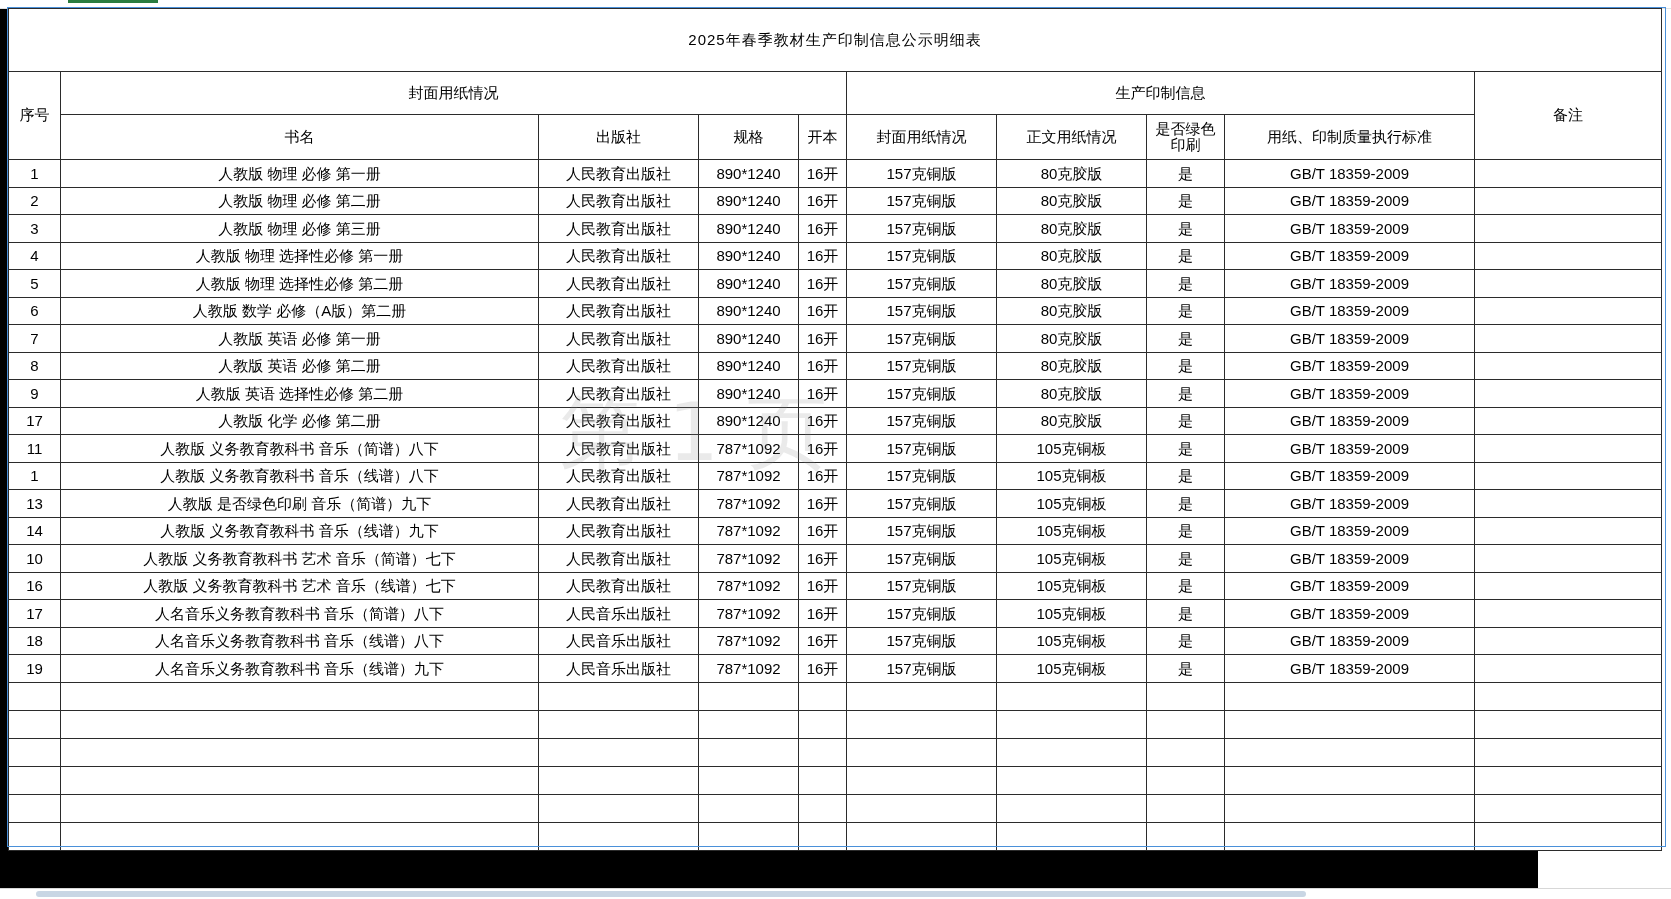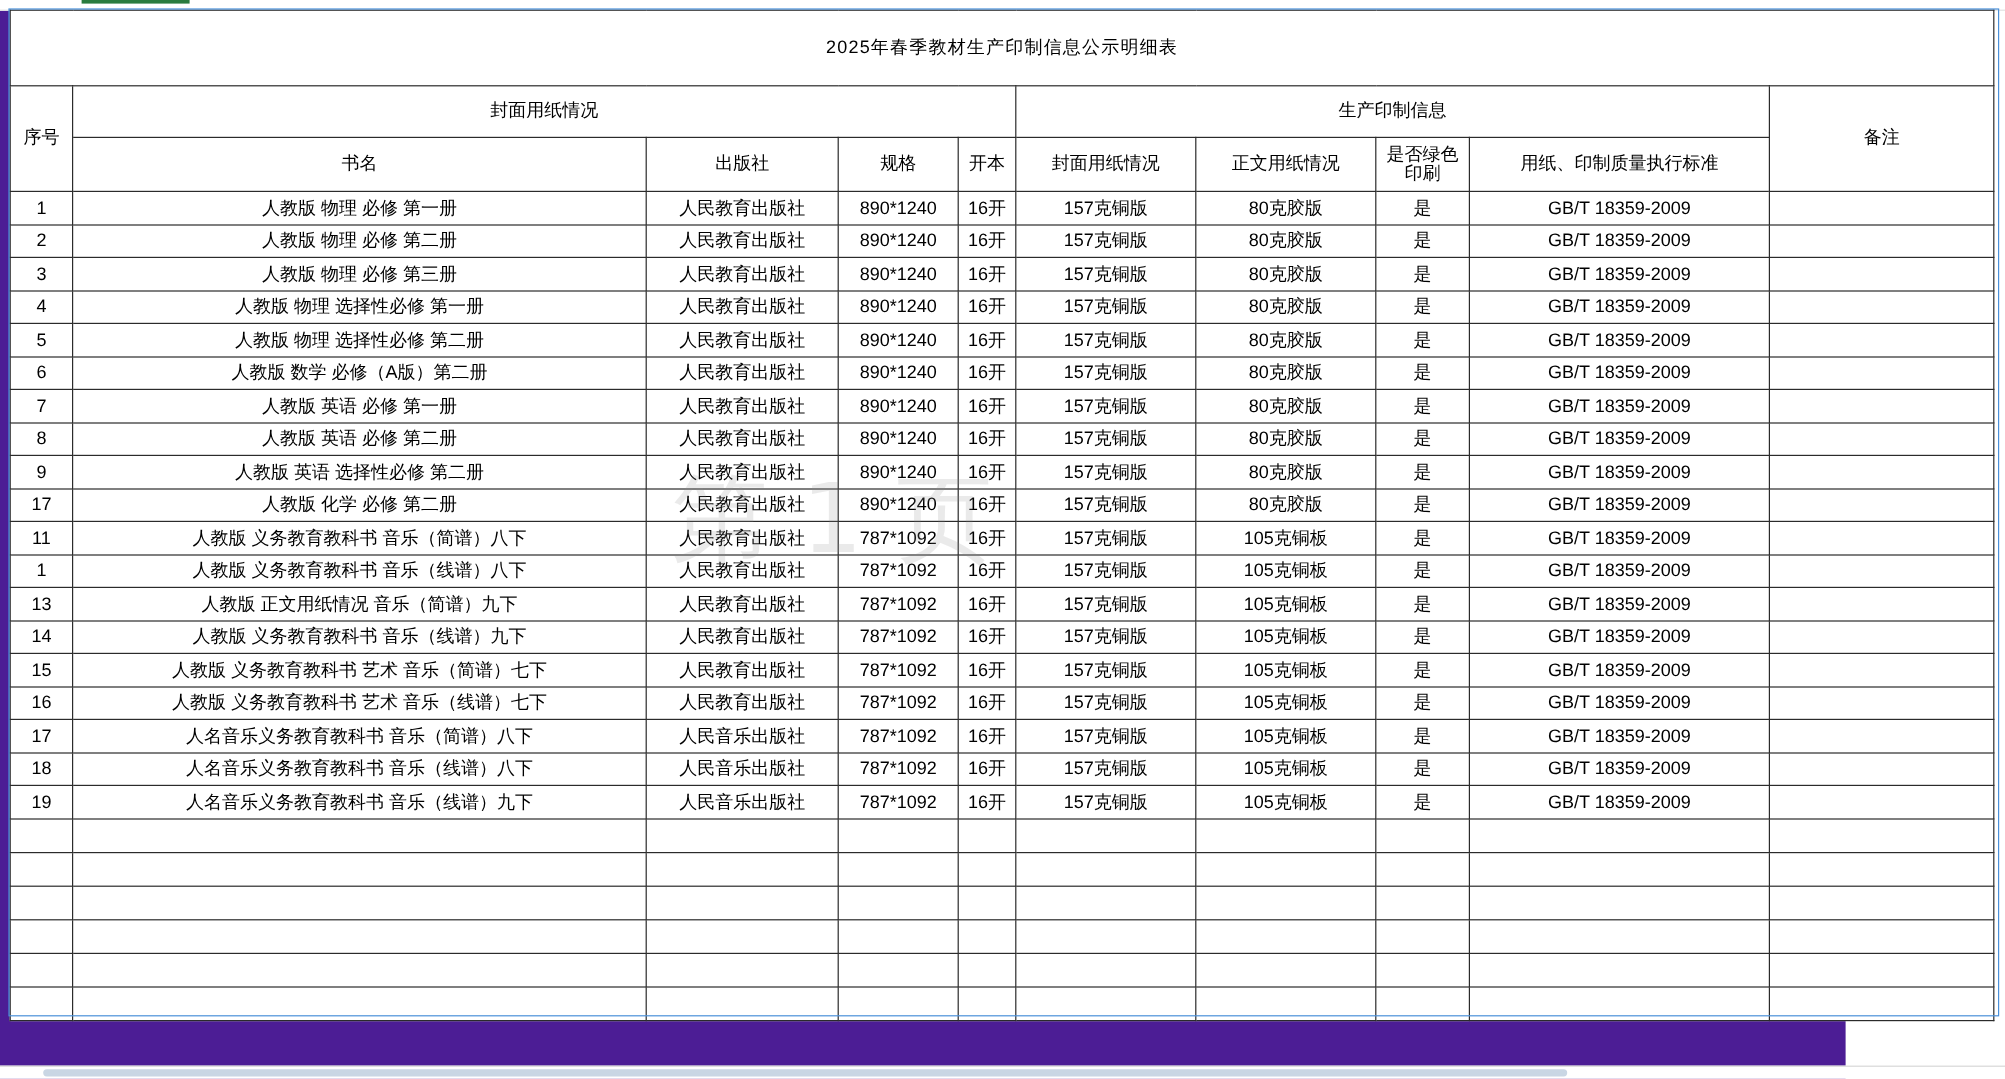--- a/index.html
+++ b/index.html
@@ -10,21 +10,21 @@
   body {
     width: 1671px;
     height: 899px;
     font-family: "Liberation Sans", "DejaVu Sans", sans-serif;
     overflow: hidden;
   }
   .sheet {
     position: relative;
     width: 1538px;
     height: 899px;
-    background: #4c1d95;
+    background: #000000;
     box-sizing: border-box;
   }
   
   .top-strip {
     position: absolute;
     top: 0; left: 0;
     width: 1671px;
     height: 8px;
     background: #ffffff;
     border-bottom: 1px solid #e2e2e2;
@@ -318,21 +318,21 @@
             <td>787*1092</td>
             <td>16开</td>
             <td>157克铜版</td>
             <td>105克铜板</td>
             <td>是</td>
             <td>GB/T 18359-2009</td>
             <td></td>
           </tr>
           <tr class="data-row">
             <td>13</td>
-            <td class="cell-left">人教版  正文用纸情况  音乐（简谱）九下</td>
+            <td class="cell-left">人教版  是否绿色印刷  音乐（简谱）九下</td>
             <td>人民教育出版社</td>
             <td>787*1092</td>
             <td>16开</td>
             <td>157克铜版</td>
             <td>105克铜板</td>
             <td>是</td>
             <td>GB/T 18359-2009</td>
             <td></td>
           </tr>
           <tr class="data-row">
@@ -341,21 +341,21 @@
             <td>人民教育出版社</td>
             <td>787*1092</td>
             <td>16开</td>
             <td>157克铜版</td>
             <td>105克铜板</td>
             <td>是</td>
             <td>GB/T 18359-2009</td>
             <td></td>
           </tr>
           <tr class="data-row">
-            <td>15</td>
+            <td>10</td>
             <td class="cell-left">人教版  义务教育教科书  艺术  音乐（简谱）七下</td>
             <td>人民教育出版社</td>
             <td>787*1092</td>
             <td>16开</td>
             <td>157克铜版</td>
             <td>105克铜板</td>
             <td>是</td>
             <td>GB/T 18359-2009</td>
             <td></td>
           </tr>

